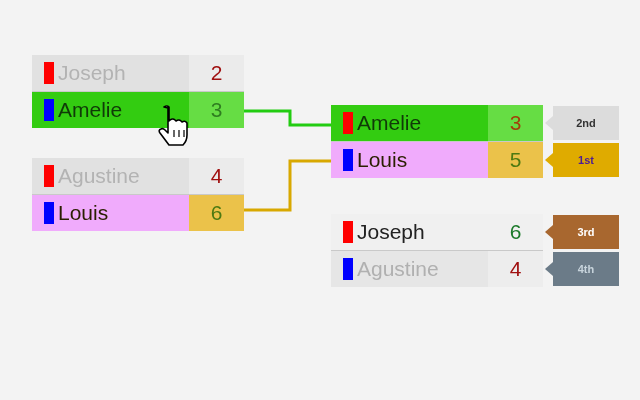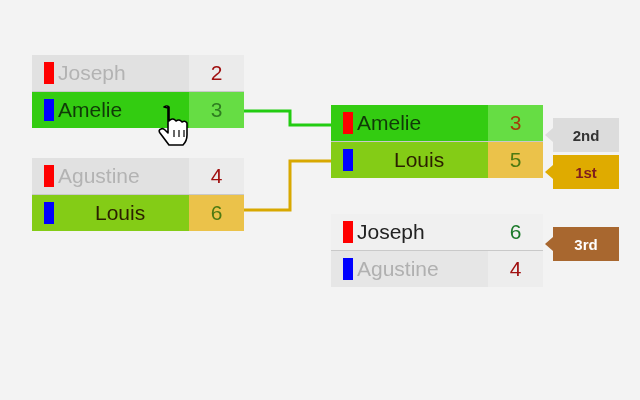--- a/index.html
+++ b/index.html
@@ -8,27 +8,27 @@
   .match { position:absolute; width:212px; }
   .team { height:36px; display:flex; align-items:stretch; position:relative; }
   .team + .team { border-top:1px solid #c9c9c9; }
   .name { flex:0 0 157px; display:flex; align-items:center; font-size:21px; padding-left:12px; box-sizing:border-box; white-space:nowrap; overflow:hidden; }
   .score { flex:0 0 55px; display:flex; align-items:center; justify-content:center; font-size:21px; }
   .flag { width:10px; height:22px; margin-right:4px; flex:0 0 10px; }
   .loser .name { background:#e1e1e1; color:#b3b3b3; }
   .loser .score { background:#ebebeb; color:#a01010; }
   .win-green .name { background:#33cc11; color:#103a08; }
   .win-green .score { background:#66dd44; color:#2f7e20; }
-  .win-gold .name { background:#84cc16; color:#2b1f00;gap:37px; }
+  .win-gold .name { background:#f0abfc; color:#2b1f00; }
   .win-gold .score { background:#ebc24a; color:#4d7a12; }
   .plain .name { background:#f0f0f0; color:#222; }
   .plain .score { background:#f0f0f0; color:#1c7a2a; }
   .lose2 .name { background:#e6e6e6; color:#b0b0b0; }
   .lose2 .score { background:#ededed; color:#a01010; }
-  .badge { position:absolute; left:222px; top:13px; width:66px; height:34px; display:flex; align-items:center; justify-content:center; font-size:15px; font-weight:bold; }
+  .badge { position:absolute; left:222px; top:1px; width:66px; height:34px; display:flex; align-items:center; justify-content:center; font-size:11px; font-weight:bold; }
   .badge::before { content:""; position:absolute; left:-8px; top:10px; border-top:7px solid transparent; border-bottom:7px solid transparent; border-right:8px solid; border-right-color:inherit; }
   .connector { position:absolute; }
   .cursor { position:absolute; left:155px; top:104px; width:36px; height:44px; }
 </style>
 </head>
 <body>
 
 <svg class="connector" style="left:244px;top:108px" width="92" height="20">
   <polyline points="0,3 46,3 46,17 92,17" fill="none" stroke="#22cc11" stroke-width="3"></polyline>
 </svg>
@@ -78,39 +78,40 @@
       </div>
     <div class="score" style="color:#a0400a">3</div>
     <div class="badge" style="background:#dcdcdc;color:#333;border-color:#dcdcdc">2nd</div>
   </div>
   <div class="team win-gold">
     <div class="name">
         <span class="flag" style="background:#0000ff"></span>
         <span>Louis</span>
       </div>
     <div class="score">5</div>
-    <div class="badge" style="background:#dfab00;color:#7f1d1d;border-color:#dfab00">1st</div>
+    <div class="badge" style="background:#dfab00;color:#4c1d95;border-color:#dfab00">1st</div>
   </div>
 </div>
 
 <div class="match" style="left:331px;top:214px;">
   <div class="team plain">
     <div class="name">
         <span class="flag" style="background:#ff0000"></span>
         <span>Joseph</span>
       </div>
     <div class="score">6</div>
     <div class="badge" style="background:#a8672f;color:#ffffff;border-color:#a8672f">3rd</div>
   </div>
   <div class="team lose2">
     <div class="name">
         <span class="flag" style="background:#0000ff"></span>
         <span>Agustine</span>
       </div>
     <div class="score">4</div>
+    <div class="badge" style="background:#6b7b88;color:#c8d4dc;border-color:#6b7b88">4th</div>
   </div>
 </div>
 
 <svg class="cursor" viewBox="0 0 36 44">
   <path d="M9 3 q3-2 5 0 v14 l1-1 q3-2 5 0 l1 1 q3-2 5 0 l1 1 q3-2 5 1 v12 q0 6-4 10 h-14 l-9-12 q-2-3 1-4 q2-1 4 1 l3 3 v-25 z" fill="#ffffff" stroke="#000" stroke-width="1.6" stroke-linejoin="round"></path>
   <line x1="19" y1="26" x2="19" y2="33" stroke="#000" stroke-width="1.2"></line>
   <line x1="24" y1="26" x2="24" y2="33" stroke="#000" stroke-width="1.2"></line>
   <line x1="29" y1="26" x2="29" y2="33" stroke="#000" stroke-width="1.2"></line>
 </svg>
 

